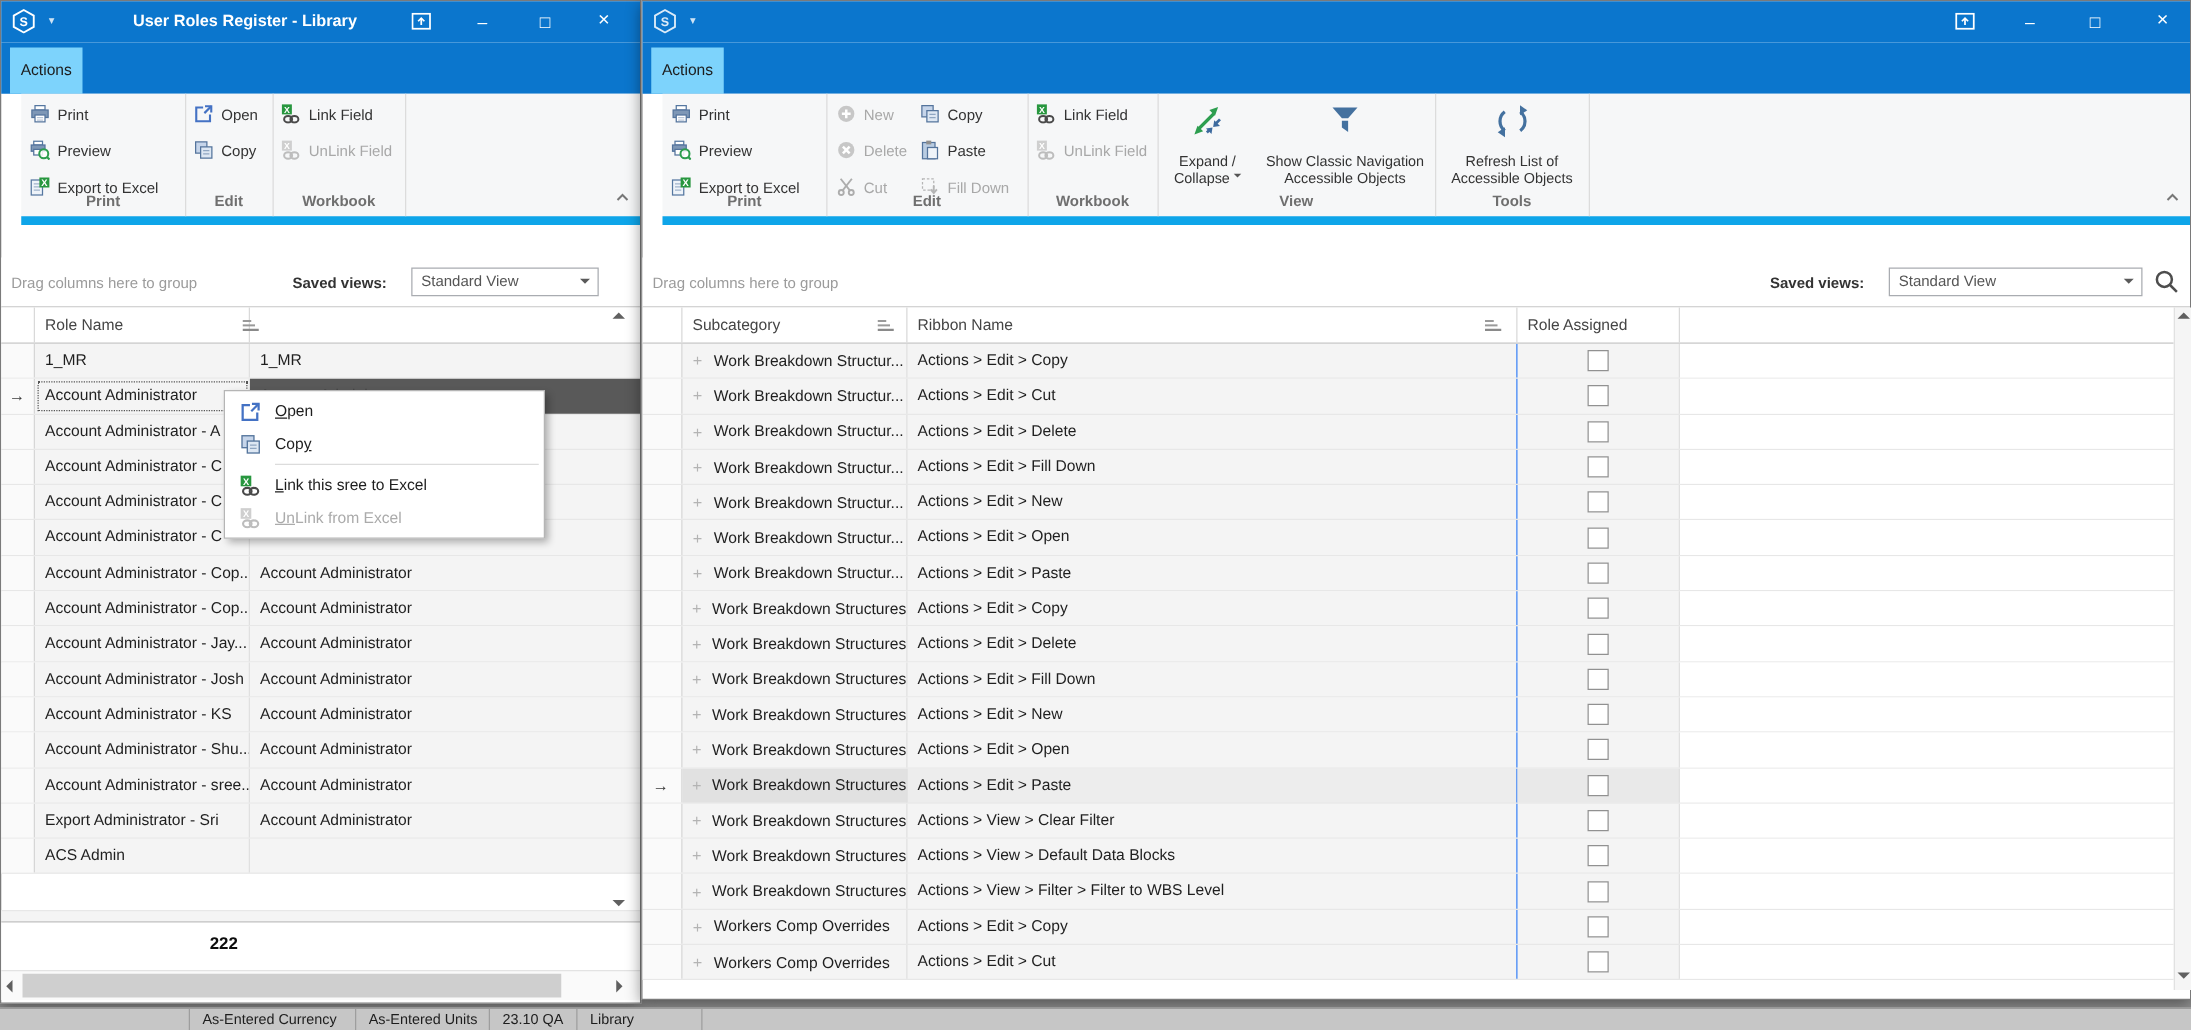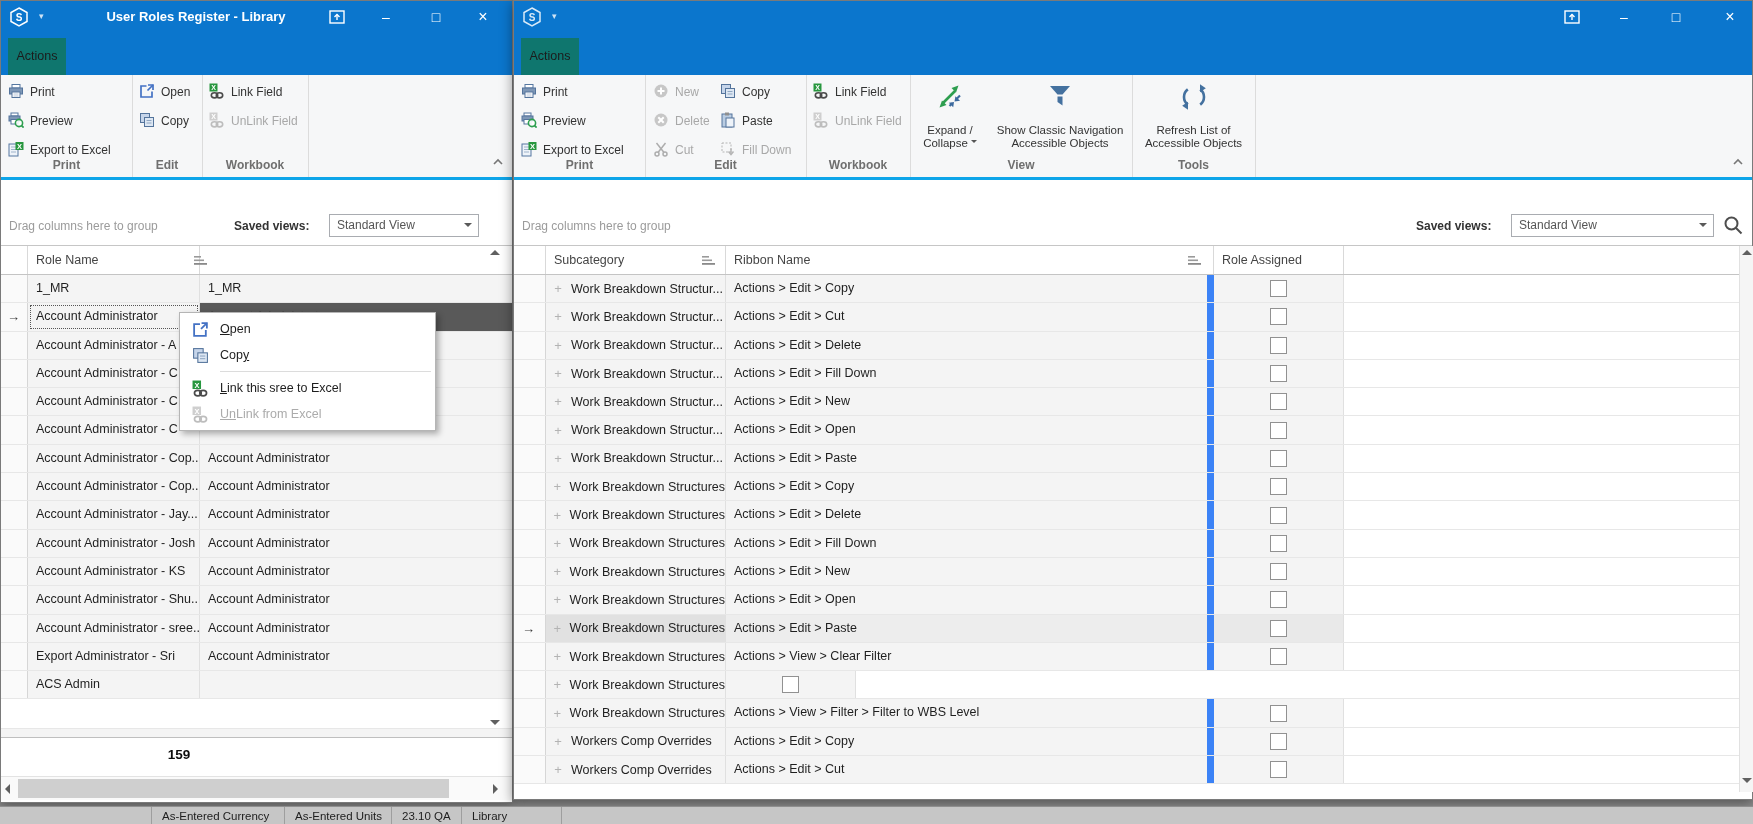--- a/index.html
+++ b/index.html
@@ -14,25 +14,25 @@
   .logo{position:absolute;left:8px;top:6px}
   .app-caret{position:absolute;left:38px;top:10px;font-size:9px;color:rgba(255,255,255,.8)}
   .win-title{position:absolute;top:8px;font-size:13px;font-weight:bold;color:#fff;text-align:center;white-space:nowrap}
   #win-left .win-title{left:70px;width:250px}
   #win-right .win-title{left:330px;width:440px;color:var(--inactive-title,#1d5c8f)}
   .ctrl{position:absolute;top:5px;width:24px;height:22px;text-align:center;color:#fff;cursor:default}
   .ctrl .glyph{font-size:14px;line-height:22px;display:block}
 
   
   .tabstrip{position:absolute;left:0;right:0;top:33px;height:41px;background:var(--titlebar,#0b76cd)}
-  .tab{position:absolute;left:7px;top:4px;bottom:0;width:58px;background:#0f766e;color:#1c1c1c;
+  .tab{position:absolute;left:7px;top:4px;bottom:0;width:58px;background:#7dd3fc;color:#1c1c1c;
        text-align:center;line-height:37px;font-size:12.5px}
 
   
-  .ribbon{position:absolute;left:0;right:0;top:74px;height:105px;background:#f6f7f8;border-bottom:3px solid #0ea5e9;box-sizing:border-box}
+  .ribbon{position:absolute;left:16px;right:0;top:74px;height:105px;background:#f6f7f8;border-bottom:7px solid #0ea5e9;box-sizing:border-box}
   .rgroup{position:absolute;top:0;bottom:0;border-right:1px solid #dcdcdc}
   .grp-label{position:absolute;left:0;right:0;bottom:5px;text-align:center;font-size:12px;font-weight:bold;color:#6f6f6f}
   .sbtn{position:absolute;height:24px;display:flex;align-items:center;gap:6px;font-size:12px;color:#333;white-space:nowrap}
   .sbtn.disabled{color:#a8a8a8}
   .r1{top:5px}.r2{top:34px}.r3{top:63px}
   .bigbtn{position:absolute;top:3px;width:120px;display:flex;flex-direction:column;align-items:center;font-size:11.5px;color:#333;text-align:center;line-height:13px}
   .bigbtn .ic{height:38px;display:flex;align-items:center;justify-content:center;margin-bottom:8px}
   .dd-tri{display:inline-block;border:3.5px solid transparent;border-top-color:#555;margin-left:3px;vertical-align:1px}
   .collapse-chevron{position:absolute;right:8px;bottom:8px}
 
@@ -66,21 +66,21 @@
   .lrow.selected .l-role{outline:1px dotted #555;outline-offset:-3px}
   .lrow.selected .l-desc{background:var(--selection-dark,#595959);color:#474747}
 
   
   .rrow{display:flex;height:28.3px;background:#f4f4f4;border-bottom:1px solid #e7e7e7;box-sizing:border-box}
   .r-ind{width:32px;background:#fafafa;border-right:1px solid #d6d6d6;box-sizing:border-box;position:relative}
   .r-ind .row-arrow{left:8px}
   .rrow.selected .row-arrow{display:block}
   .r-sub{width:180px;border-right:1px solid #e0e0e0;box-sizing:border-box;display:flex;align-items:center;gap:8px;
          padding-left:7px;white-space:nowrap;overflow:hidden;color:#1f1f1f}
-  .r-ribbon{width:488px;border-right:7px solid #3b82f6;box-sizing:border-box;line-height:27px;padding-left:8px;
+  .r-ribbon{width:488px;border-right:1px solid #3b82f6;box-sizing:border-box;line-height:27px;padding-left:8px;
             white-space:nowrap;overflow:hidden;color:#1f1f1f}
   .r-role{width:130px;border-right:1px solid #e0e0e0;box-sizing:border-box;display:flex;align-items:center;justify-content:center}
   .r-fill{flex:1;background:#fff}
   .rrow.selected{background:#ededed}
   .rrow.selected .r-sub{background:#e1e1e1}
   .rrow.selected .r-role{background:#e9e9e9}
   .plus{color:#b3b3b3;font-size:13px;width:10px;text-align:center}
   .cbx{width:15px;height:15px;background:#fff;border:1px solid #919191;box-sizing:content-box}
 
   
@@ -359,21 +359,21 @@
           </div>
           <div class="l-role">ACS Admin</div>
         </div>
       </div>
     <div class="sliver" style="right:0;top:727px;height:8px;border-top:1px solid #e7e7e7"></div>
 
     <div class="tri tri-up" style="left:489px;top:249px"></div>
     <div class="tri tri-dn" style="left:489px;top:719px"></div>
 
     <div class="summaryrow">
-      <div class="count">159</div>
+      <div class="count">222</div>
     </div>
 
     <div class="hscroll">
       <div class="tri tri-l"></div>
       <div class="hs-thumb"></div>
       <div class="tri tri-r"></div>
     </div>
 
     <div class="ctxmenu">
       <div class="mi">
@@ -856,20 +856,21 @@
           <div class="r-fill"></div>
         </div>
         <div class="rrow">
           <div class="r-ind">
             
           </div>
           <div class="r-sub">
             <span class="plus">+</span>
             <span>Work Breakdown Structures</span>
           </div>
+          <div class="r-ribbon">Actions &gt; View &gt; Default Data Blocks</div>
           <div class="r-role">
             <span class="cbx"></span>
           </div>
           <div class="r-fill"></div>
         </div>
         <div class="rrow">
           <div class="r-ind">
             
           </div>
           <div class="r-sub">

